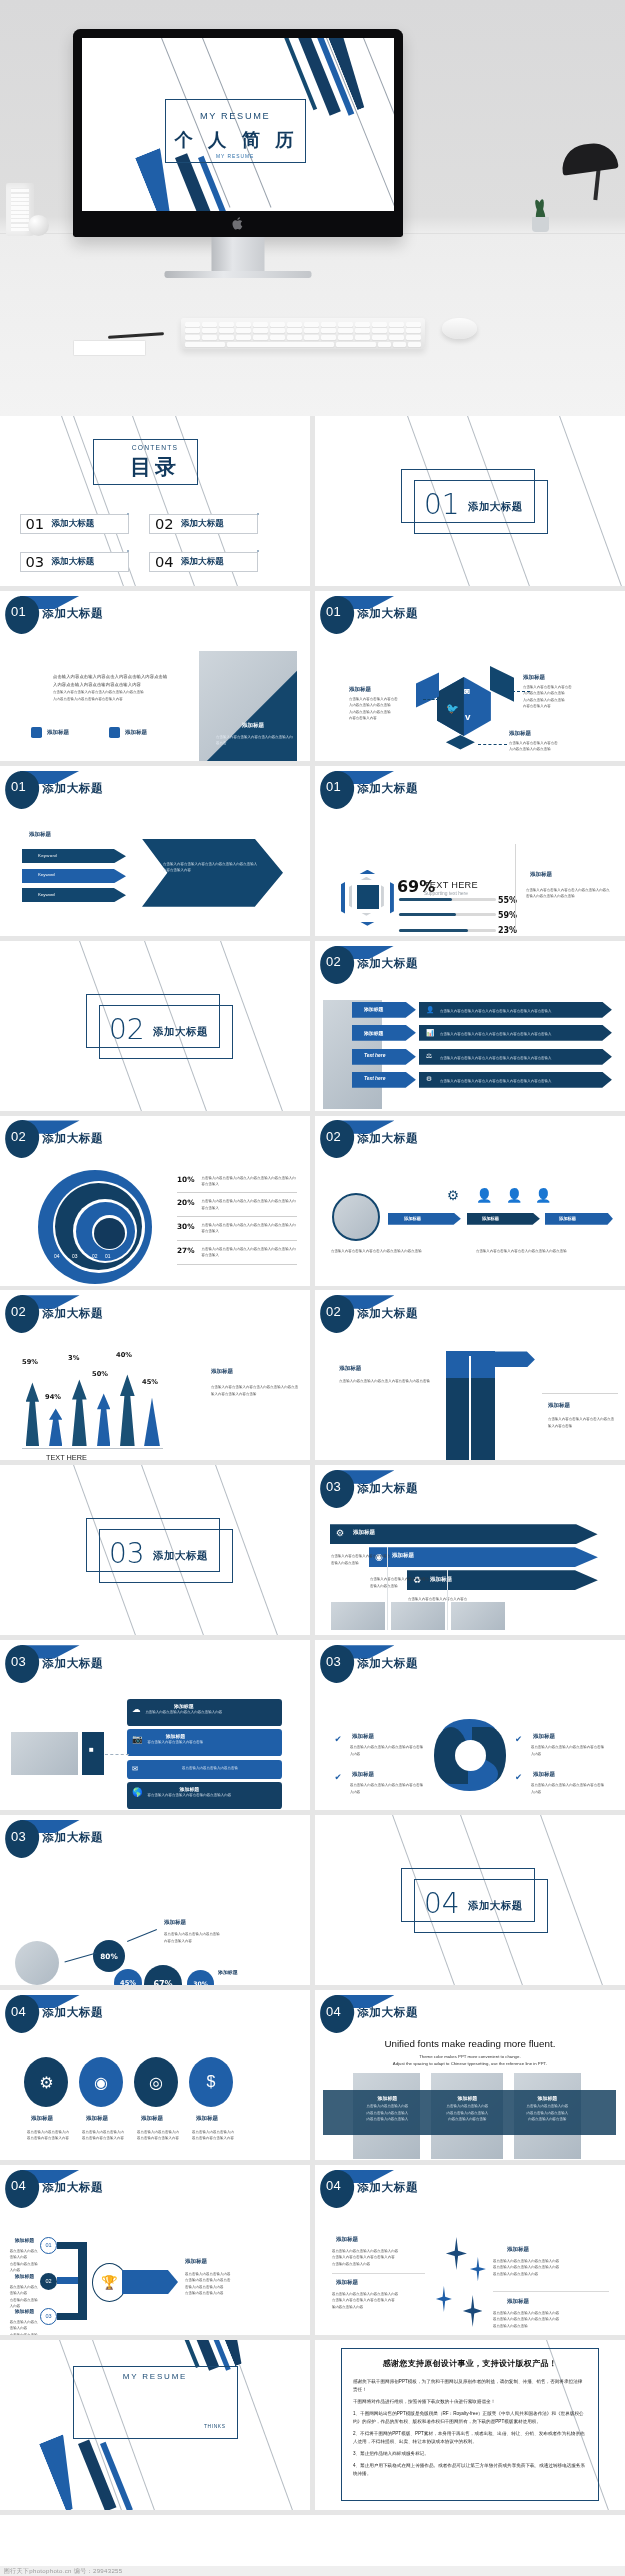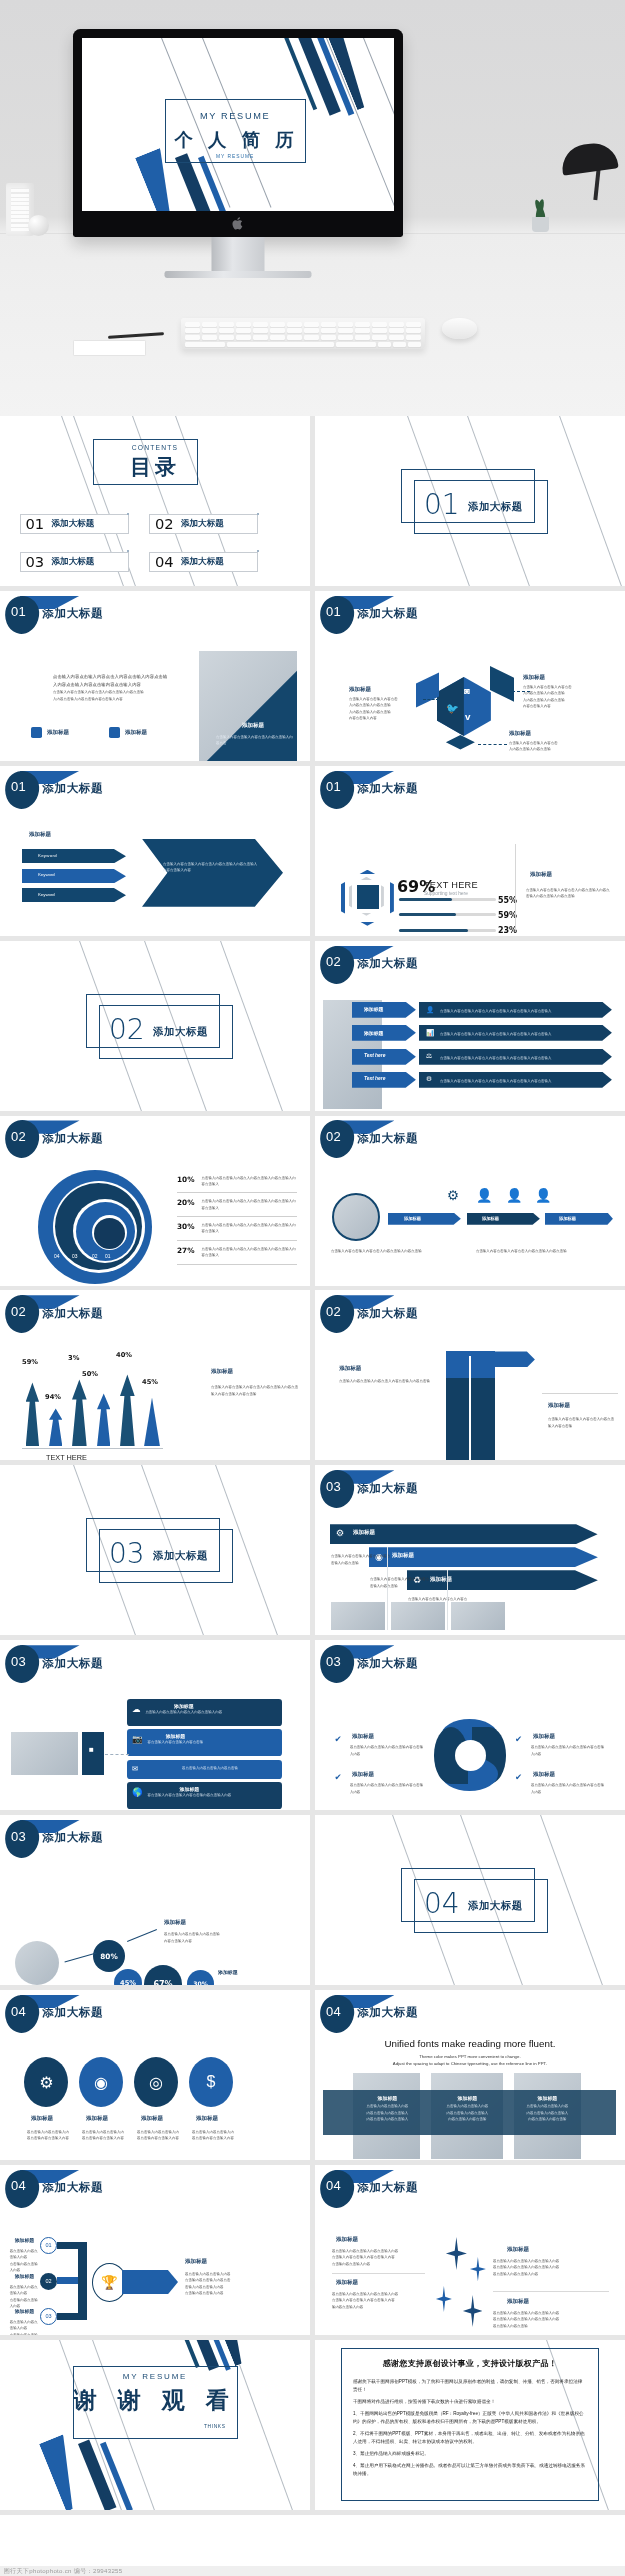--- a/index.html
+++ b/index.html
@@ -535,21 +535,21 @@
         <span class="hdr-title">添加大标题</span>
         </div>
       <div style="position:absolute;left:22px;top:77px;width:141px;height:79px;">
         <div style="position:absolute;left:3.7px;bottom:0;width:13.4px;height:64px;background:#1a5075;clip-path:polygon(50% 0,100% 30%,70% 30%,100% 100%,0 100%,30% 30%,0 30%);"></div>
         <span class="pct" style="position:absolute;left:0;top:-9.8px;font-size:6.7px;">59%</span>
         <div style="position:absolute;left:27px;bottom:0;width:13.4px;height:38px;background:#1f5fa8;clip-path:polygon(50% 0,100% 30%,70% 30%,100% 100%,0 100%,30% 30%,0 30%);"></div>
         <span class="pct" style="position:absolute;left:23px;top:26px;font-size:6.7px;">94%</span>
         <div style="position:absolute;left:50px;bottom:0;width:14.7px;height:67px;background:#1a5075;clip-path:polygon(50% 0,100% 30%,70% 30%,100% 100%,0 100%,30% 30%,0 30%);"></div>
         <span class="pct" style="position:absolute;left:46px;top:-13.4px;font-size:6.7px;">3%</span>
         <div style="position:absolute;left:75px;bottom:0;width:13.4px;height:53px;background:#1f5fa8;clip-path:polygon(50% 0,100% 30%,70% 30%,100% 100%,0 100%,30% 30%,0 30%);"></div>
-        <span class="pct" style="position:absolute;left:60px;top:2.4px;font-size:6.7px;">50%</span>
+        <span class="pct" style="position:absolute;left:70px;top:2.4px;font-size:6.7px;">50%</span>
         <div style="position:absolute;left:98px;bottom:0;width:14.7px;height:72px;background:#1a5075;clip-path:polygon(50% 0,100% 30%,70% 30%,100% 100%,0 100%,30% 30%,0 30%);"></div>
         <span class="pct" style="position:absolute;left:94px;top:-16px;font-size:6.7px;">40%</span>
         <div style="position:absolute;left:122px;bottom:0;width:16px;height:49px;background:#1f5fa8;clip-path:polygon(50% 0,100% 100%,0 100%);"></div>
         <span class="pct" style="position:absolute;left:120px;top:11px;font-size:6.7px;">45%</span>
         <div style="position:absolute;left:0;bottom:-2.4px;width:141px;height:0.6px;background:#bcc3ca;"></div>
       </div>
       <span style="position:absolute;left:46px;top:163px;font-size:7.3px;color:#222;">TEXT HERE</span>
 
       <span class="sub-title" style="position:absolute;left:211px;top:78px;">添加标题</span>
       <span class="body-cn" style="position:absolute;left:211px;top:94px;width:89px;">点击输入内容点击输入内容点击入内容点击输入内容点击输入内容点击输入内容点击输</span>
@@ -892,21 +892,20 @@
       <div class="hair" style="left:230px;top:0;height:208px;transform:rotate(-20deg)"></div>
       <div class="sl-stripe" style="left:181px;top:-8.6px;width:4.3px;height:40px;background:#14496f;transform:rotate(-22deg);"></div>
       <div class="sl-stripe" style="left:193px;top:-8.6px;width:11px;height:43px;background:#143d63;transform:rotate(-22deg);"></div>
       <div class="sl-stripe" style="left:210px;top:-8.6px;width:4.9px;height:43px;background:#1f5fa8;transform:rotate(-22deg);"></div>
       <div class="sl-stripe" style="left:221px;top:-8.6px;width:14.7px;height:38px;background:#143d63;transform:rotate(-22deg);clip-path:polygon(0 0,100% 0,46% 100%,0 100%);"></div>
       <div class="sl-stripe" style="left:39px;top:104px;width:26px;height:73px;background:#1f5fa8;transform:rotate(-22deg);clip-path:polygon(0 0,100% 0,26% 100%,0 100%);"></div>
       <div class="sl-stripe" style="left:78px;top:104px;width:12.2px;height:73px;background:#143d63;transform:rotate(-22deg);"></div>
       <div class="sl-stripe" style="left:100px;top:104px;width:6.1px;height:73px;background:#1f5fa8;transform:rotate(-22deg);"></div>
       <div class="th-frame"></div>
       <div class="th-en">MY  RESUME</div>
-      <div class="th-cn">谢 谢 观 看</div>
       <span class="th-mini">THINKS</span>
     </div>
 
     <div class="slide">
       <div class="hair" style="left:231px;top:0;height:208px;transform:rotate(-20deg)"></div>
       <div class="lic">
         <h3>感谢您支持原创设计事业，支持设计版权产品！</h3>
         <p>感谢您下载千图网原创PPT模板，为了您和千图网以及原创作者的利益，请勿复制、传播、销售，否则将承担法律责任！</p>
         <p>千图网将对作品进行维权，按照传播下载次数的十倍进行索取赔偿金！</p>
         <p>1、千图网网站出售的PPT模版是免版税类（RF：Royalty-free）正版受《中华人民共和国著作法》和《世界版权公约》的保护，作品的所有权、版权和著作权归千图网所有，您下载的是PPT模版素材使用权。</p>

